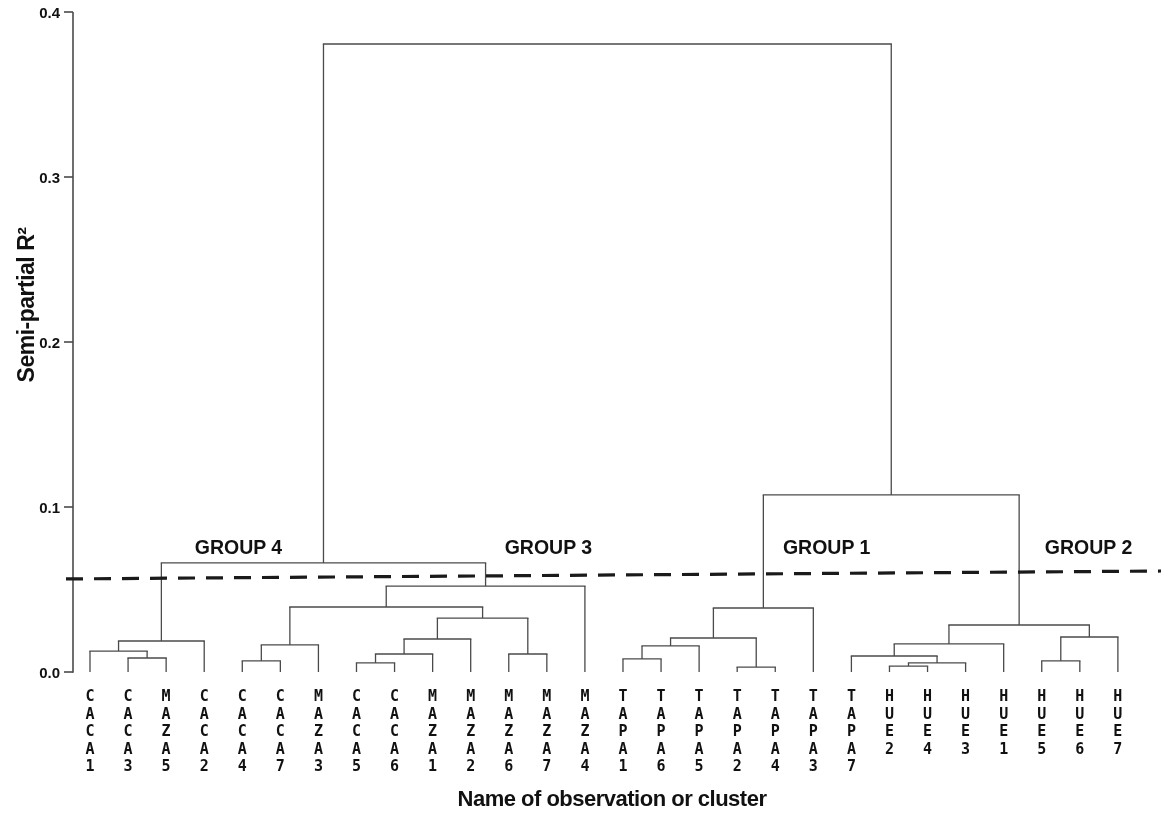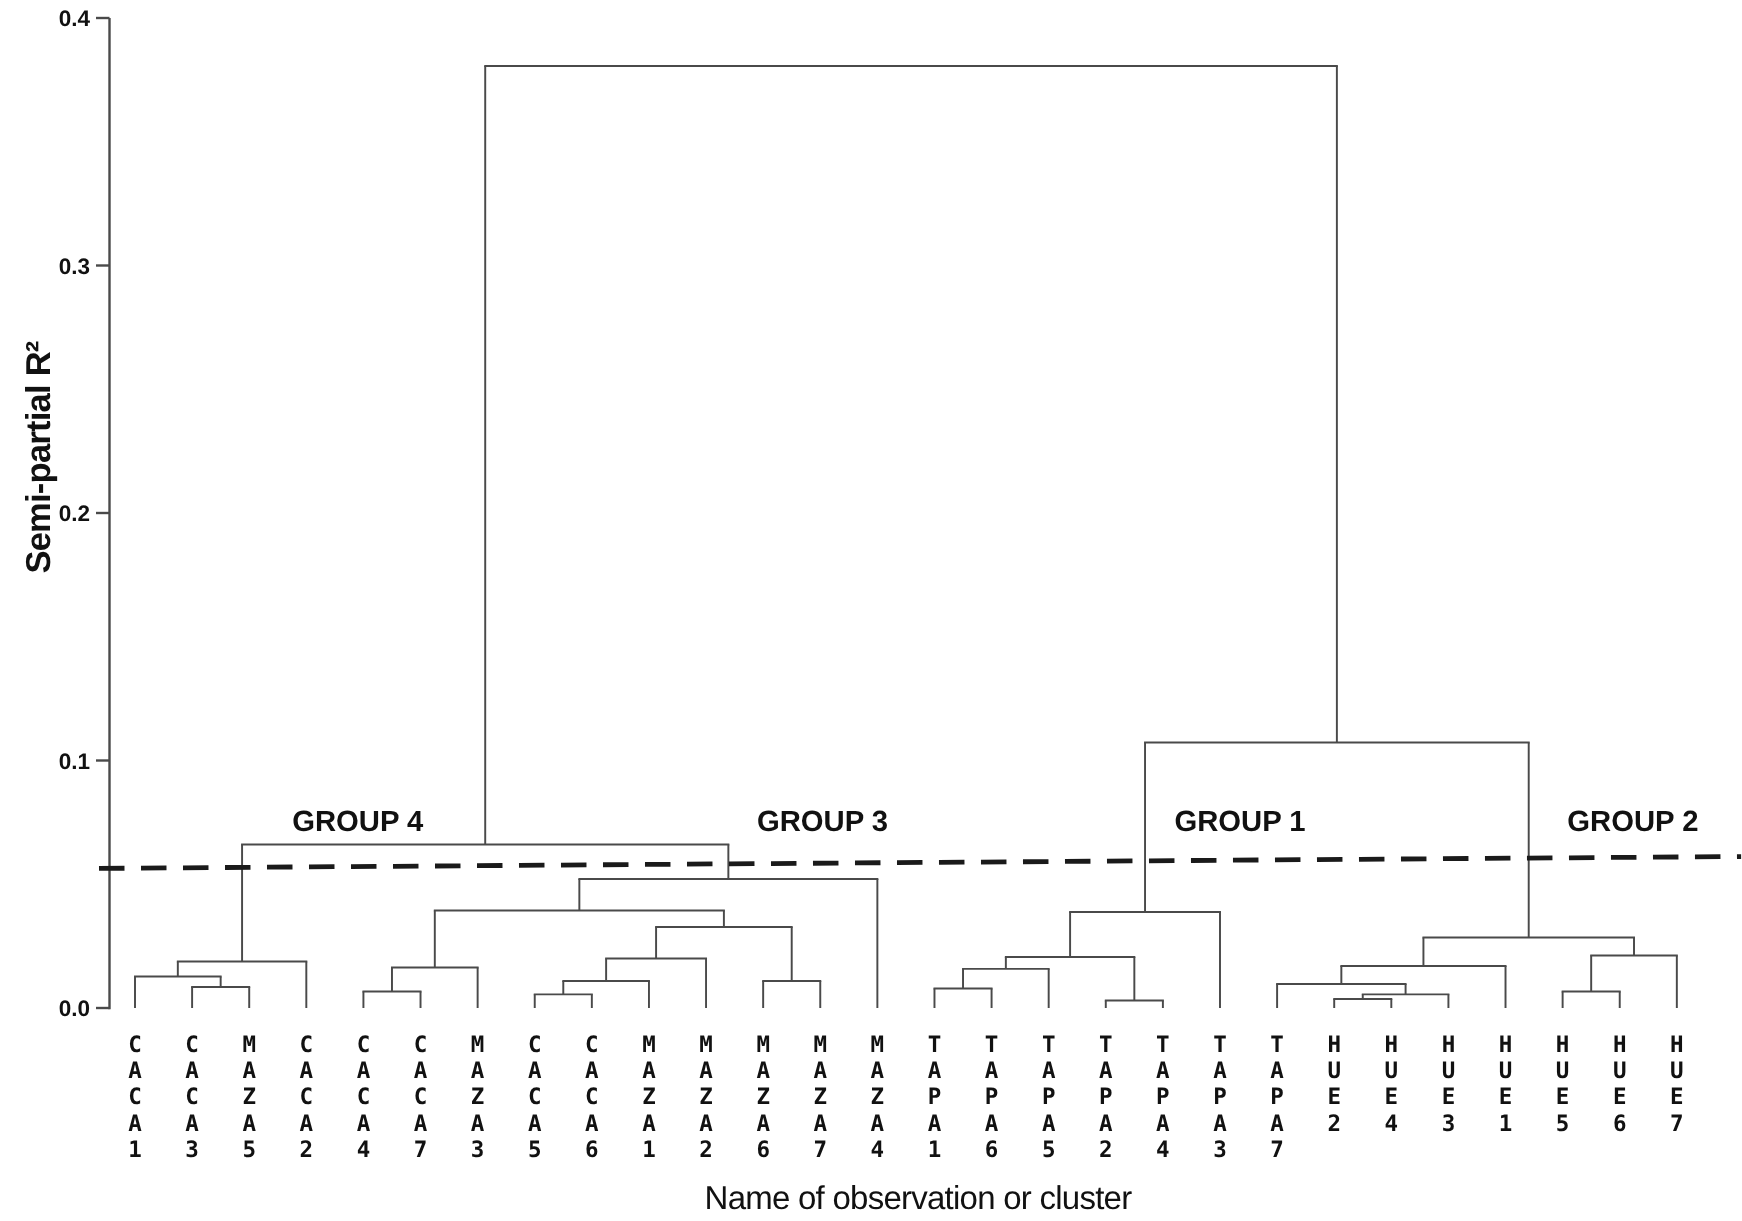--- a/index.html
+++ b/index.html
@@ -8,21 +8,21 @@
     font-family:"Liberation Sans", sans-serif; color:#111; overflow:hidden;
   }
   .ylabel {
     position:absolute; left:26px; top:305px;
     transform:translate(-50%,-50%) rotate(-90deg);
     white-space:nowrap; font-weight:bold; font-size:23px; letter-spacing:-0.5px;
   }
   .xlabel {
     position:absolute; left:612px; top:799px;
     transform:translate(-50%,-50%);
-    white-space:nowrap; font-weight:normal; font-size:22px; letter-spacing:-0.5px;
+    white-space:nowrap; font-weight:bold; font-size:22px; letter-spacing:-0.5px;
   }
   svg text { font-family:"Liberation Sans", sans-serif; }
   svg text.leaf { font-family:"DejaVu Sans Mono", monospace; }
 </style>
 </head>
 <body>
 
 <div id="canvas">
   <div class="ylabel">Semi-partial R²</div>
   <div class="xlabel">Name of observation or cluster</div>

